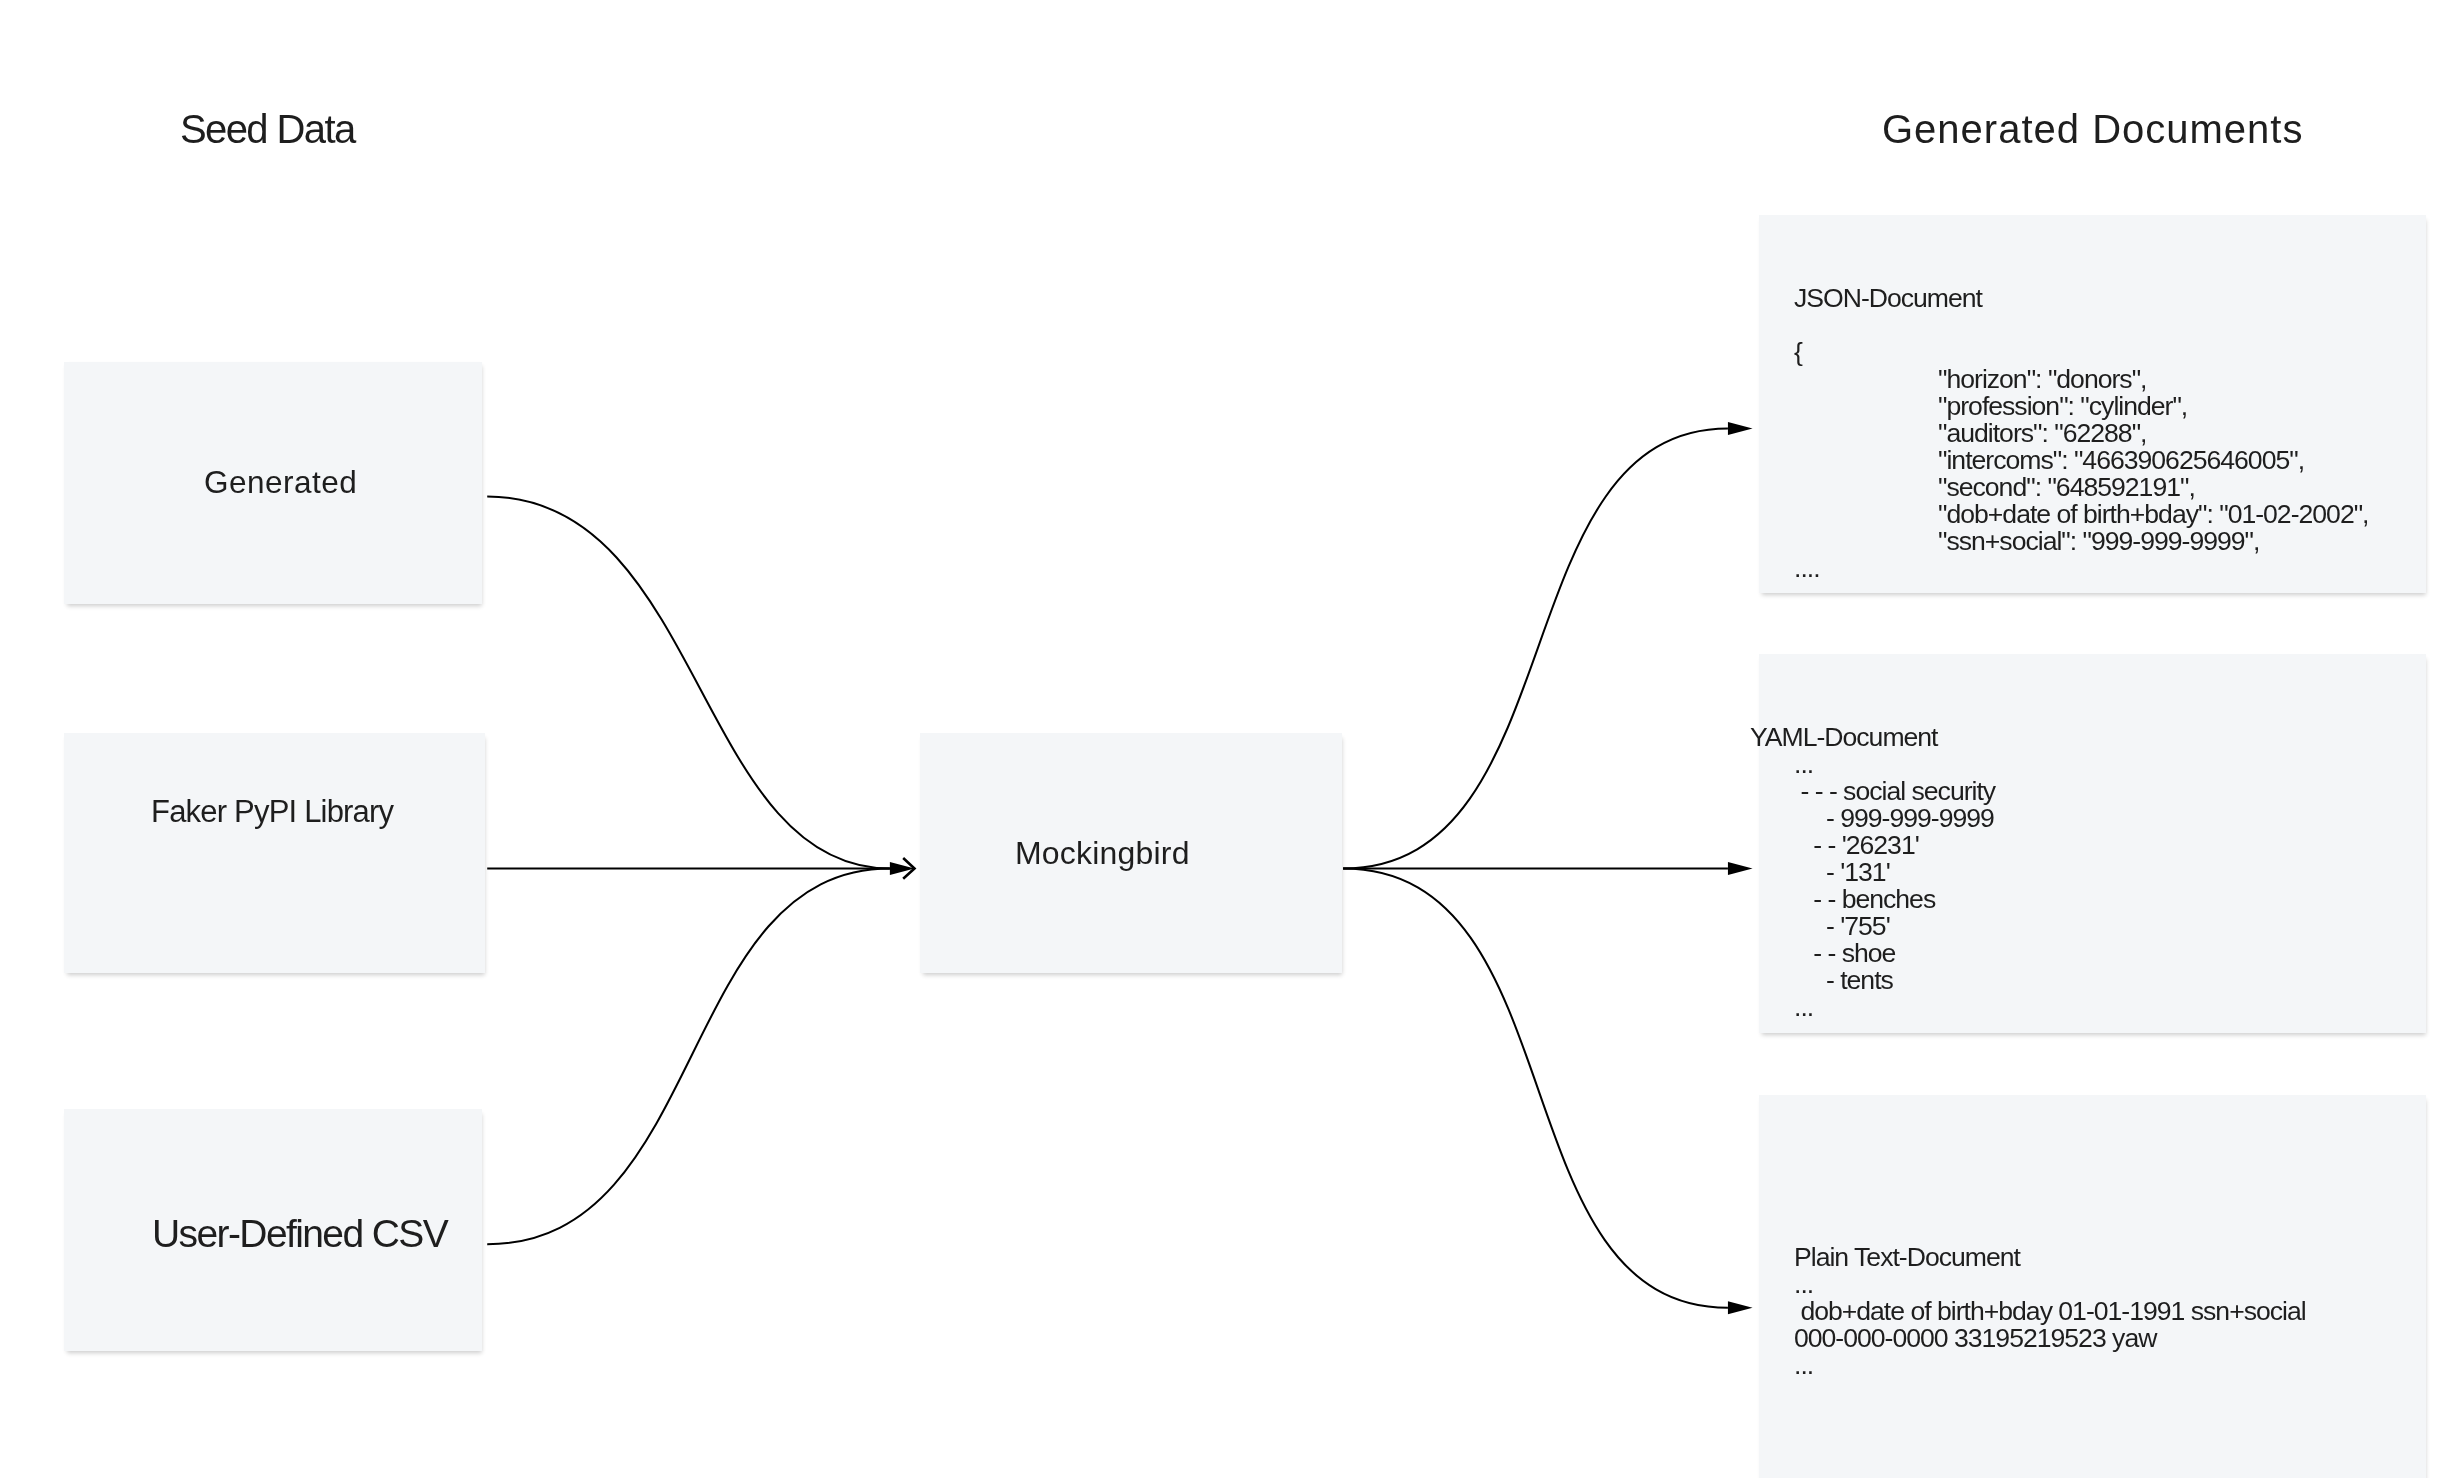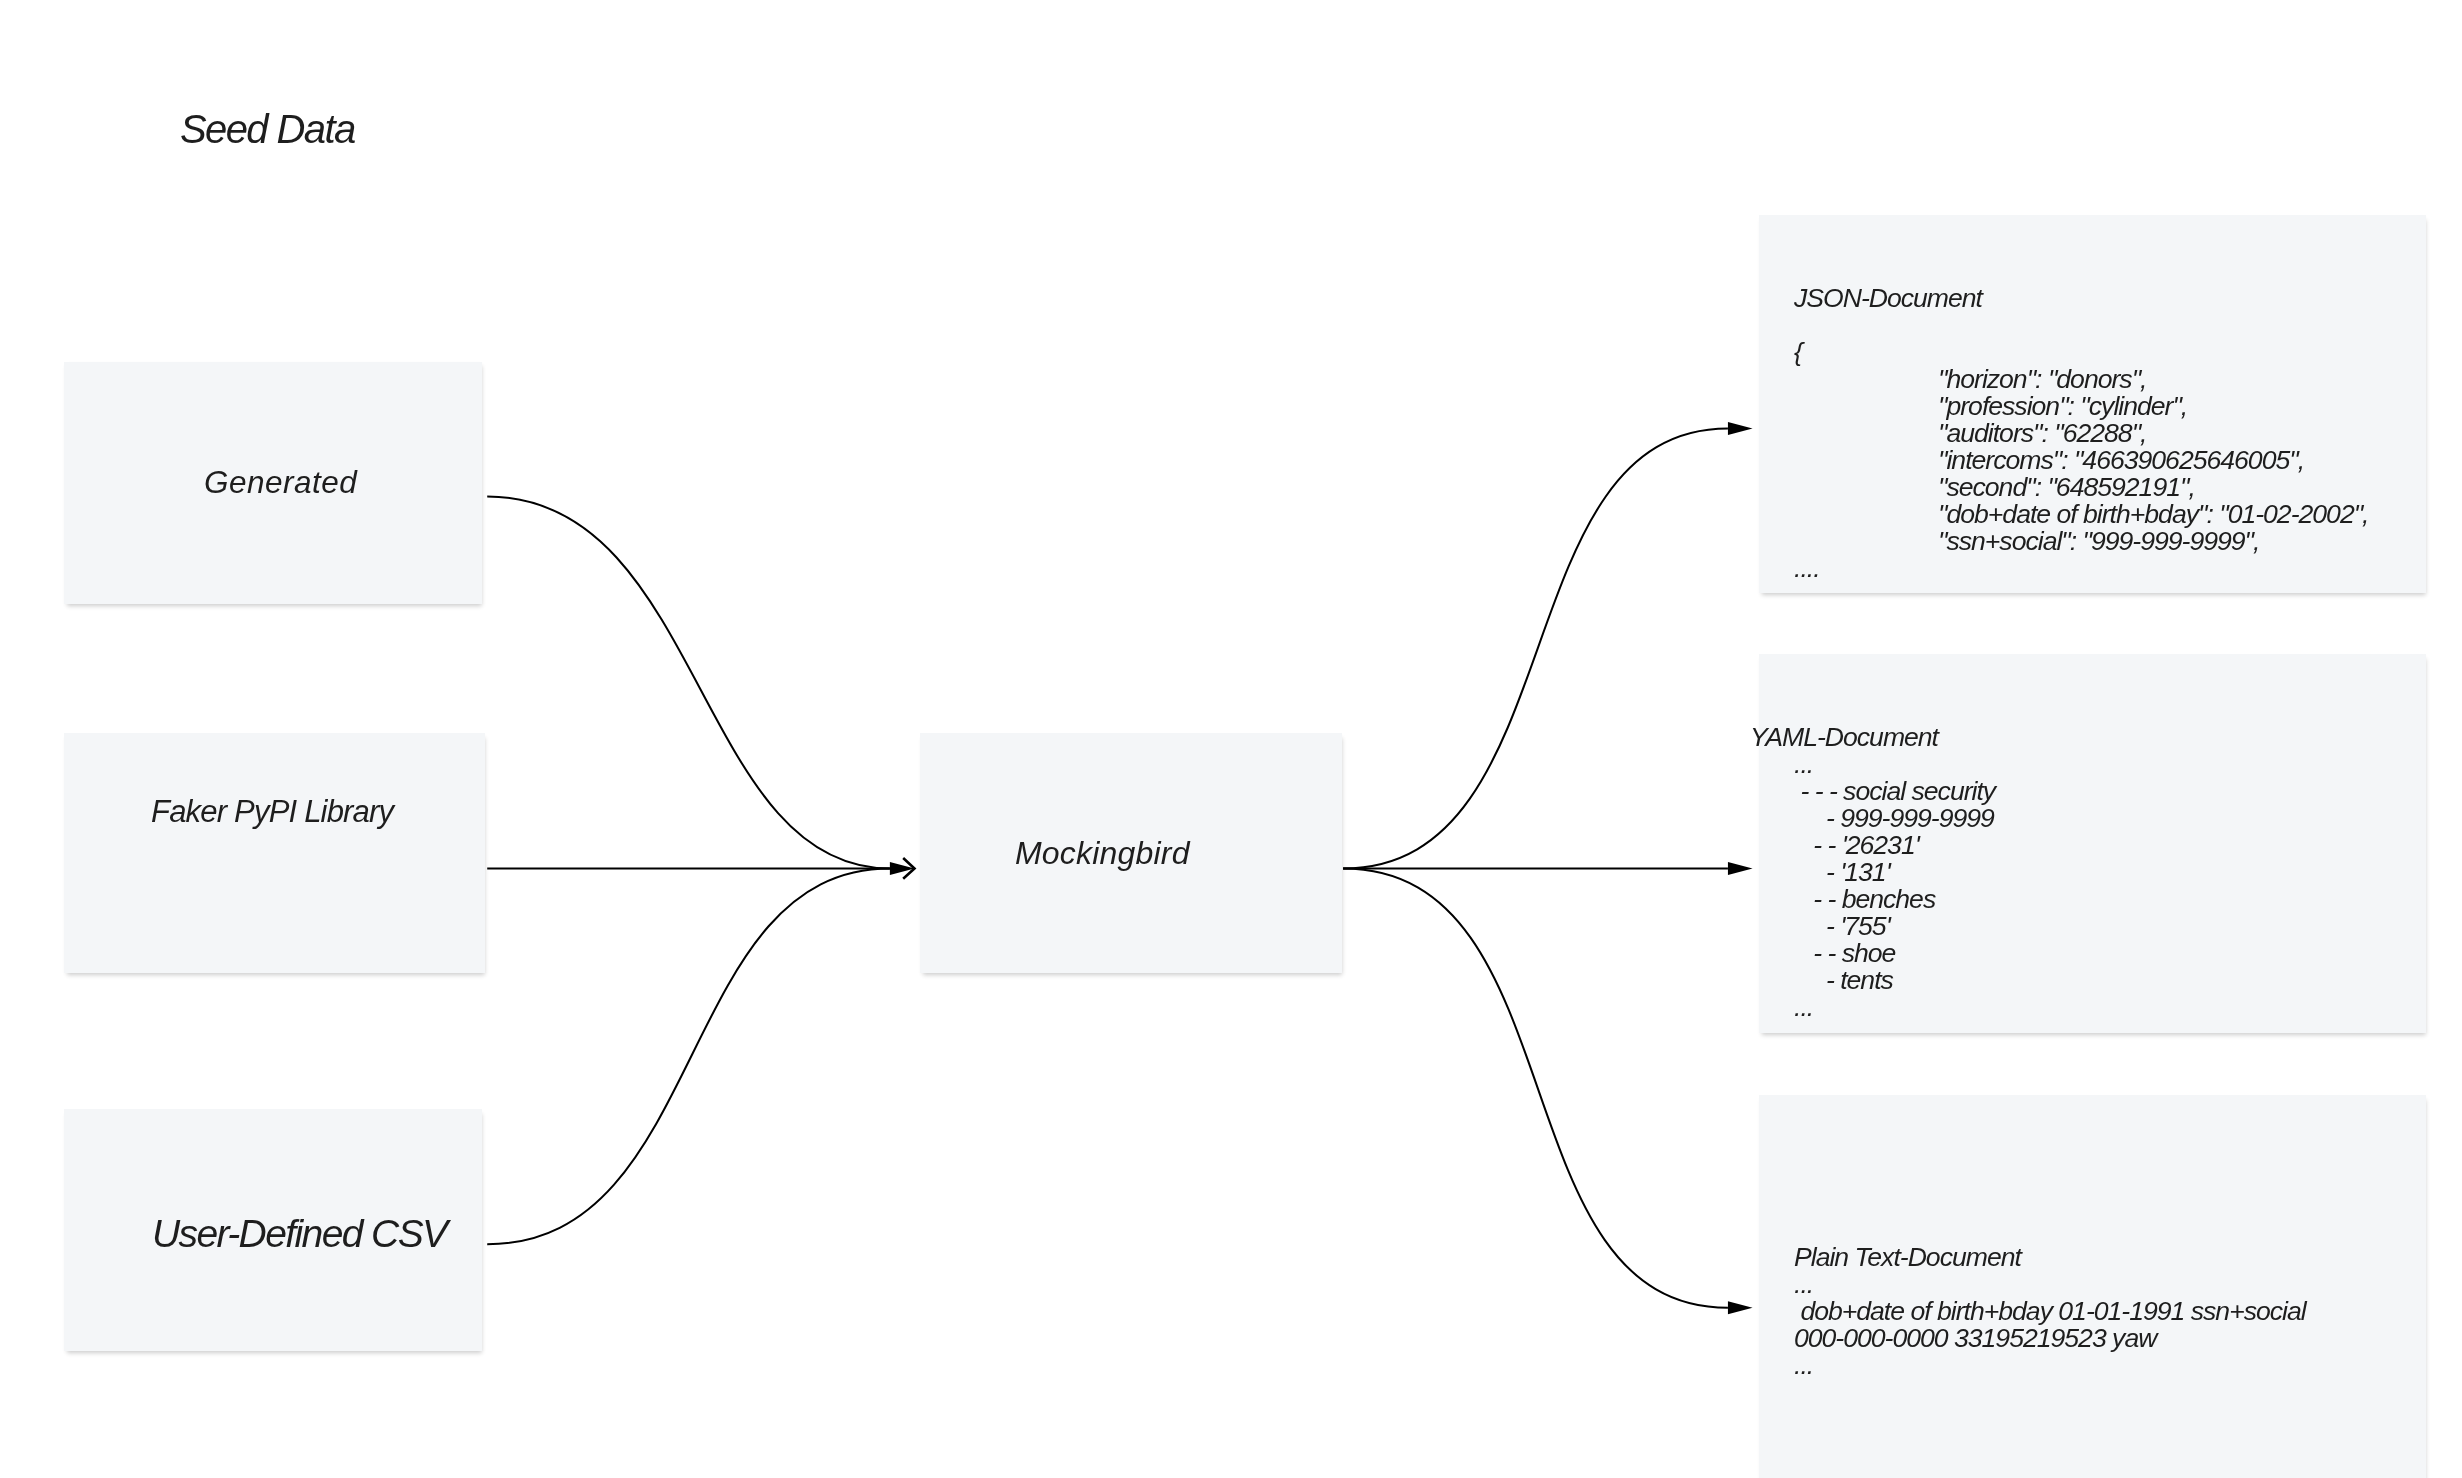--- a/index.html
+++ b/index.html
@@ -1,21 +1,21 @@
 <!DOCTYPE html>
 <html style="font-size:10.4px"><head>
 <meta charset="utf-8">
 <title>Mockingbird Data Flow Diagram</title>
 <style>
   html,body{margin:0;padding:0;background:#ffffff;}
   body{width:2462px;height:1479px;overflow:hidden;
        font-family:"Liberation Sans", sans-serif;
        color:#1e1e1e;
        -webkit-font-smoothing:antialiased;}
-  .stage{position:relative;width:2462px;height:1479px;background:#ffffff;font-style:italic;}
+  .stage{position:relative;width:2462px;height:1479px;background:#ffffff;}
 
   
   .node{position:absolute;background:#f4f6f8;box-sizing:border-box;
         box-shadow:1.3px 3.2px 4.5px -1.3px rgba(0,0,0,0.20);}
   .tx{position:absolute;white-space:pre;line-height:1;}
   .doc{position:absolute;white-space:pre;line-height:27px;
        font-size:26.6px;letter-spacing:-1px;tab-size:144px;margin-top:28px;-moz-tab-size:144px;}
   svg.edges{position:absolute;left:0;top:0;width:2462px;height:1479px;}
 
   
@@ -42,20 +42,21 @@
   #doc-yaml-body       { left:1794px; top:723px; }
   #doc-plaintext-title { left:1794px; top:1216px; }
   #doc-plaintext-body  { left:1794px; top:1243px; }
 </style>
 </head>
 <body>
 
 <div class="stage">
 
   <div class="tx" id="title-left">Seed Data</div>
+  <div class="tx" id="title-right">Generated Documents</div>
 
   <svg class="edges" viewBox="0 0 3800 2282" width="2462" height="1479">
     <g fill="none" stroke="#000000" stroke-width="3.1" stroke-linecap="butt">
       <path d="M 752 766 C 1085 766 1074.5 1340 1373.5 1340"></path>
       <path d="M 752 1340 L 1373.5 1340"></path>
       <path d="M 752 1920 C 1093 1920 1043.5 1340 1373.5 1340"></path>
       <path d="M 2073 1340 C 2430 1340 2319 661 2667 661"></path>
       <path d="M 2073 1340 L 2667 1340"></path>
       <path d="M 2073 1340 C 2436 1340 2313 2018 2667 2018"></path>
     </g>

